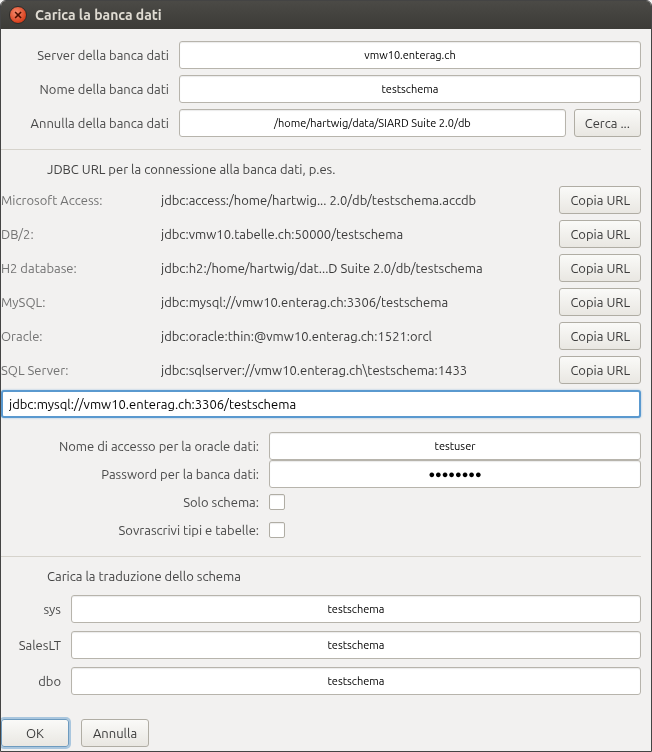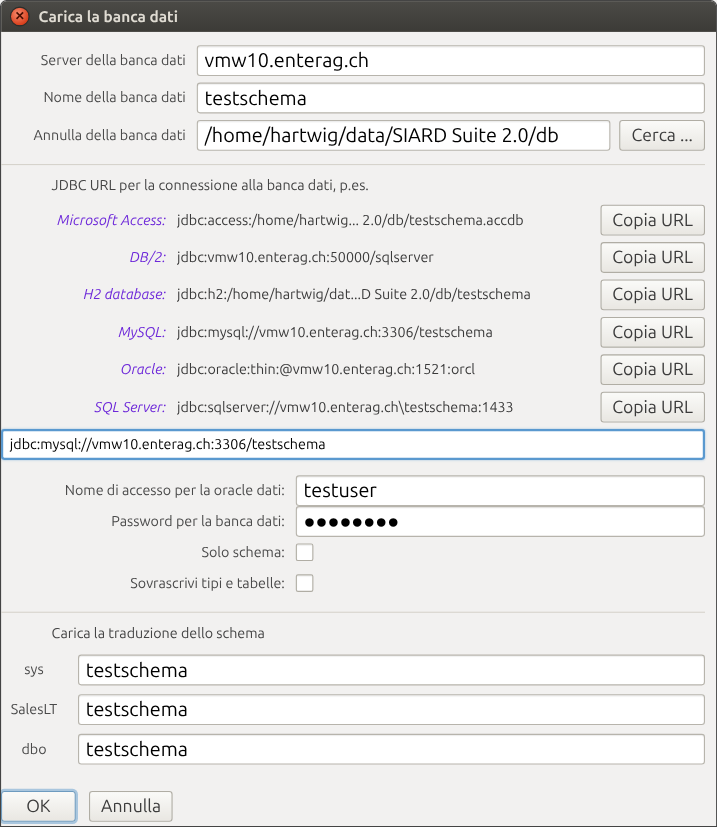--- a/index.html
+++ b/index.html
@@ -64,31 +64,32 @@
     white-space: nowrap;
   }
   .input-text {
     flex: 1;
     height: 28px;
     border: 1px solid #b7b4ac;
     border-radius: 3px;
     background: #fff;
     padding: 0 6px;
     font-family: inherit;
-    font-size: 18px;
+    font-size: 11px;
     box-shadow: inset 0 1px 1px rgba(0,0,0,0.08);
+    text-align: center;
   }
   .btn {
     height: 28px;
     padding: 0 10px;
     border: 1px solid #b0ada4;
     border-radius: 3px;
     background: linear-gradient(#fafaf8, #e9e7e2);
     font-family: inherit;
-    font-size: 16px;
+    font-size: 13px;
     color: #3c3c3c;
     white-space: nowrap;
     cursor: pointer;
   }
   .btn-primary {
     border: 1px solid #6e9bbf;
     box-shadow: 0 0 0 2px rgba(120,170,210,0.6);
   }
   hr.sep {
     border: none;
@@ -101,21 +102,21 @@
     margin-left: 42px;
   }
   .jdbc-grid {
     display: grid;
     grid-template-columns: 150px 1fr auto;
     column-gap: 10px;
     row-gap: 6px;
     align-items: center;
     margin-top: 2px;
   }
-  .jdbc-grid .jname { text-align: right; color: #6d28d9; white-space: nowrap; font-style: italic; }
+  .jdbc-grid .jname { text-align: left; color: #737373; white-space: nowrap; }
   .jdbc-grid .jurl { color: #3a3a3a; overflow: hidden; text-overflow: ellipsis; white-space: nowrap; }
   .jdbc-input {
     grid-column: 1 / span 3;
     height: 28px;
     border: 2px solid #5a99cf;
     border-radius: 3px;
     background: #fff;
     padding: 0 6px;
     font-family: inherit;
     font-size: 13px;
@@ -133,21 +134,21 @@
     box-shadow: inset 0 1px 1px rgba(0,0,0,0.08);
   }
   .schema-grid {
     display: grid;
     grid-template-columns: 60px 1fr;
     column-gap: 10px;
     row-gap: 8px;
     align-items: center;
     margin-top: 4px;
   }
-  .schema-grid .sname { text-align: center; color: #4a4a4a; }
+  .schema-grid .sname { text-align: right; color: #4a4a4a; }
   .footer {
     margin-top: auto;
     padding-top: 18px;
     display: flex;
     gap: 12px;
   }
   .footer .btn { min-width: 68px; }
 </style>
 </head>
 <body>
@@ -179,21 +180,21 @@
     <hr class="sep">
 
     <div class="section-label">JDBC URL per la connessione alla banca dati, p.es.</div>
 
     <div class="jdbc-grid">
       <div class="jname">Microsoft Access:</div>
       <div class="jurl">jdbc:access:/home/hartwig... 2.0/db/testschema.accdb</div>
       <button class="btn">Copia URL</button>
 
       <div class="jname">DB/2:</div>
-      <div class="jurl">jdbc:vmw10.enterag.ch:50000/sqlserver</div>
+      <div class="jurl">jdbc:vmw10.tabelle.ch:50000/testschema</div>
       <button class="btn">Copia URL</button>
 
       <div class="jname">H2 database:</div>
       <div class="jurl">jdbc:h2:/home/hartwig/dat...D Suite 2.0/db/testschema</div>
       <button class="btn">Copia URL</button>
 
       <div class="jname">MySQL:</div>
       <div class="jurl">jdbc:mysql://vmw10.enterag.ch:3306/testschema</div>
       <button class="btn">Copia URL</button>
 

